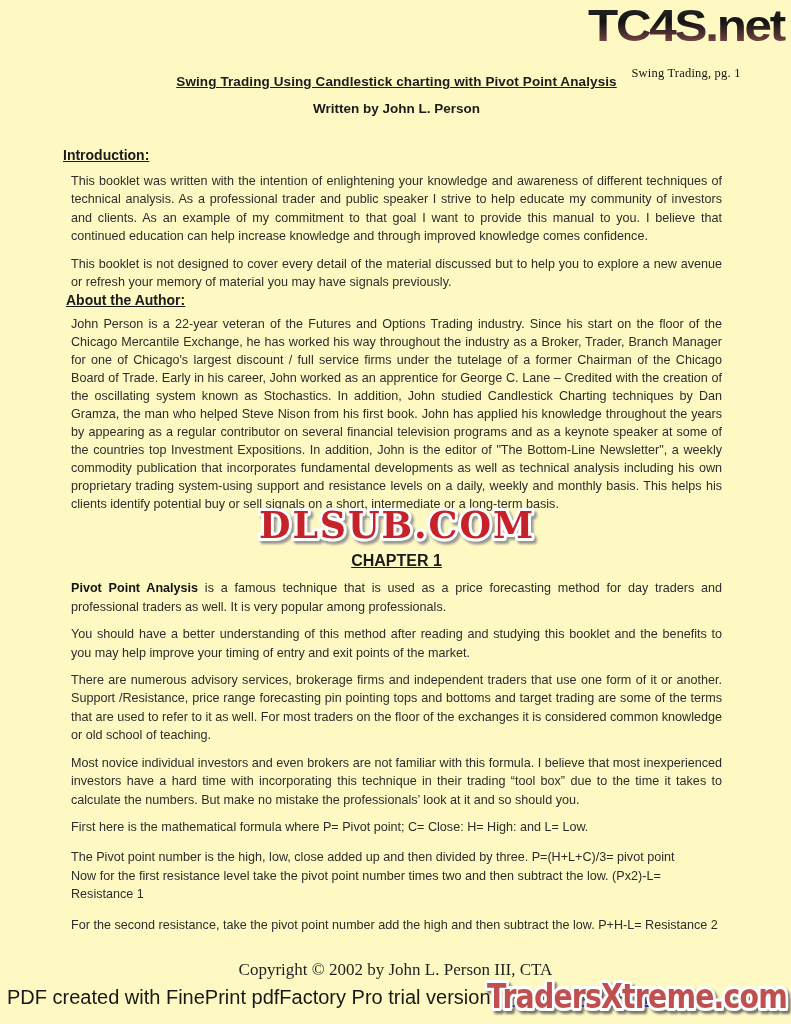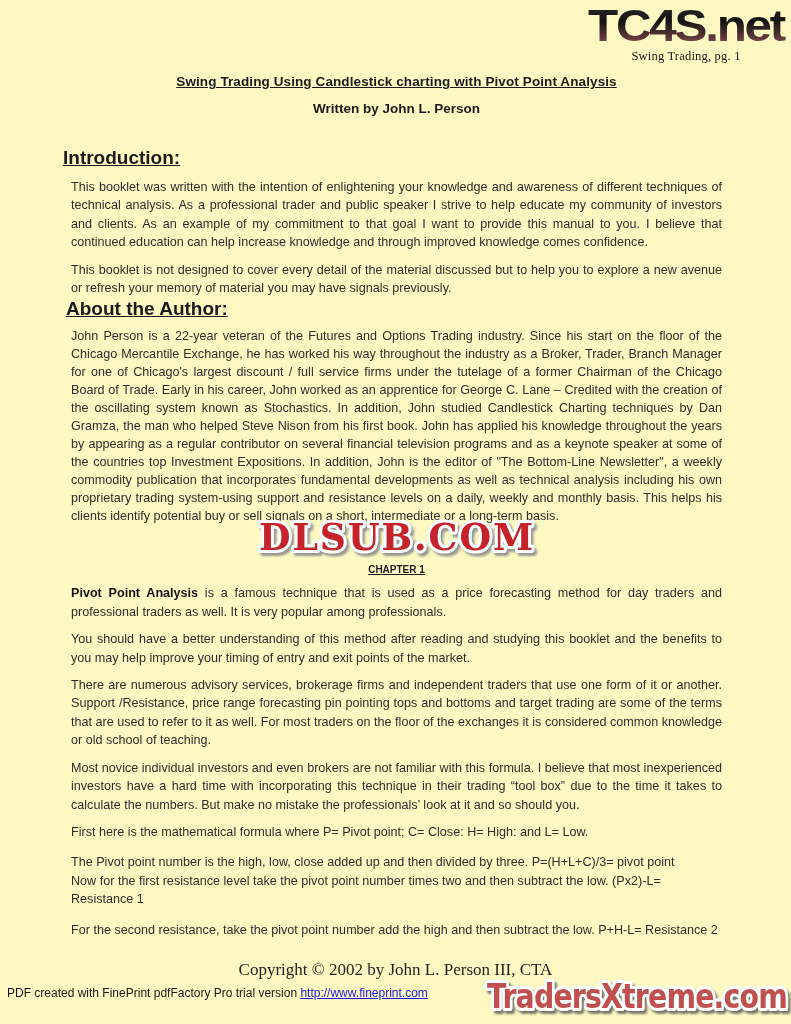--- a/index.html
+++ b/index.html
@@ -3,39 +3,39 @@
 <meta charset="utf-8">
 <style>
   html,body{margin:0;padding:0;background:#fff;}
   .page{
     position:relative;width:791px;height:1024px;background:#fef9c3;overflow:hidden;
     font-family:"Liberation Sans",sans-serif;color:#2d2d2d;
   }
   
   .logo{position:absolute;top:2px;right:4px;width:202px;text-align:center;}
   .logo svg{display:block;}
-  .logo-caption{font-family:"Liberation Serif",serif;font-size:12.5px;color:#151515;margin-top:1px;letter-spacing:.2px;}
+  .logo-caption{font-family:"Liberation Serif",serif;font-size:12.5px;color:#151515;margin-top:18px;letter-spacing:.2px;}
   
   .content{position:absolute;left:63px;right:61px;top:0;padding-top:74px;}
   .title{font-size:13.5px;font-weight:bold;text-align:center;text-decoration:underline;margin:0;color:#1b1b1b;letter-spacing:.1px;}
   .byline{font-size:13.5px;font-weight:bold;text-align:center;margin-top:12px;color:#1b1b1b;}
-  .section-head{font-size:19px;font-weight:bold;text-decoration:underline;margin:31px 0 0;color:#1b1b1b;}
+  .section-head{font-size:14px;font-weight:bold;text-decoration:underline;margin:31px 0 0;color:#1b1b1b;}
   .section-head.about{margin-top:1px;padding-left:3px;}
   .para{font-size:12.6px;line-height:18.4px;text-align:justify;margin:9px 8px 0;}
   .para.author{line-height:18px;margin-top:7px;}
   .para b{color:#141414;}
   .wm-center{text-align:center;margin-top:-13px;position:relative;z-index:3;line-height:0;}
-  .chapter-head{font-size:10px;font-weight:bold;text-decoration:underline;text-align:center;margin:2px 0 0;color:#1b1b1b;}
+  .chapter-head{font-size:16px;font-weight:bold;text-decoration:underline;text-align:center;margin:2px 0 0;color:#1b1b1b;}
   .formula{margin-top:12px;text-align:left;}
   .formula .line{display:block;}
   .resist2{margin-top:12px;}
   
   .copyright{position:absolute;left:0;right:0;top:960px;text-align:center;
     font-family:"Liberation Serif",serif;font-size:17px;color:#1f1f1f;}
-  .pdf-footer{position:absolute;left:7px;top:986px;font-size:12px;color:#181818;white-space:nowrap;z-index:1;}
+  .pdf-footer{position:absolute;left:7px;top:986px;font-size:20px;color:#181818;white-space:nowrap;z-index:1;}
   .pdf-link{color:#1717dd;text-decoration:underline;}
   .wm-bottom{position:absolute;top:970px;right:-4px;z-index:2;line-height:0;}
 </style>
 </head>
 <body>
 
 <div class="page">
 
   <div class="logo">
     <svg width="202" height="46" viewBox="0 0 202 46">

